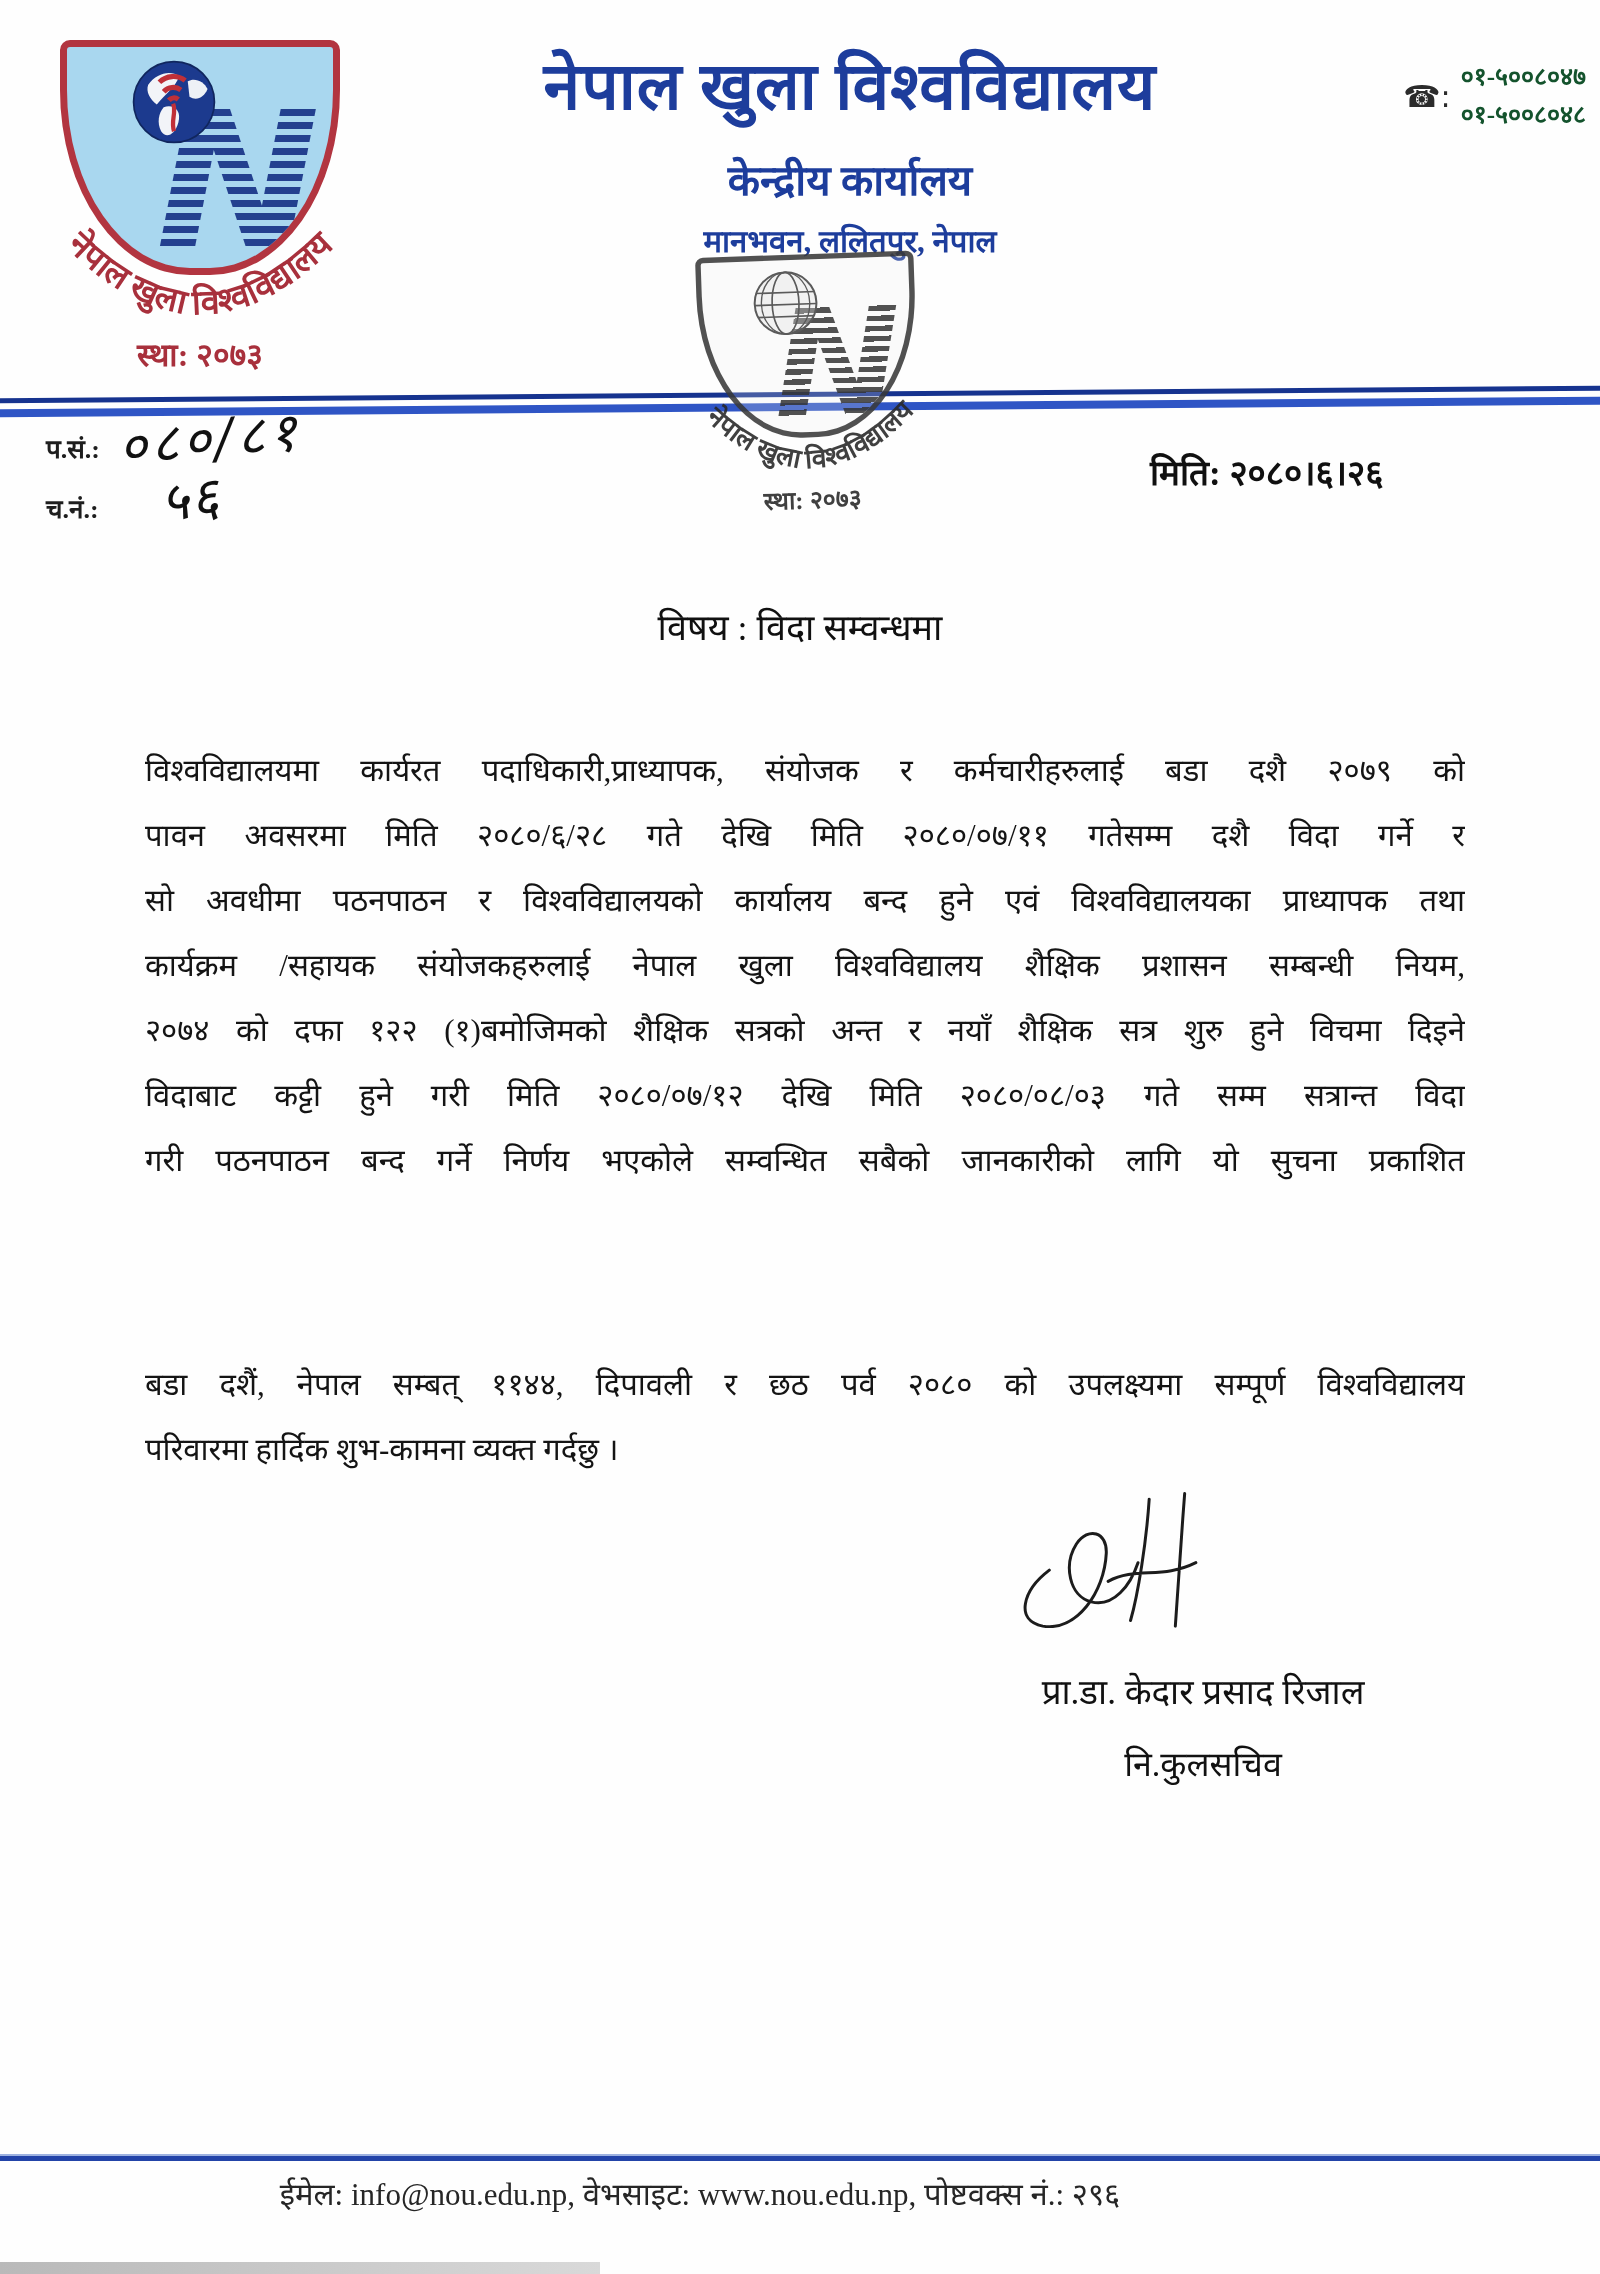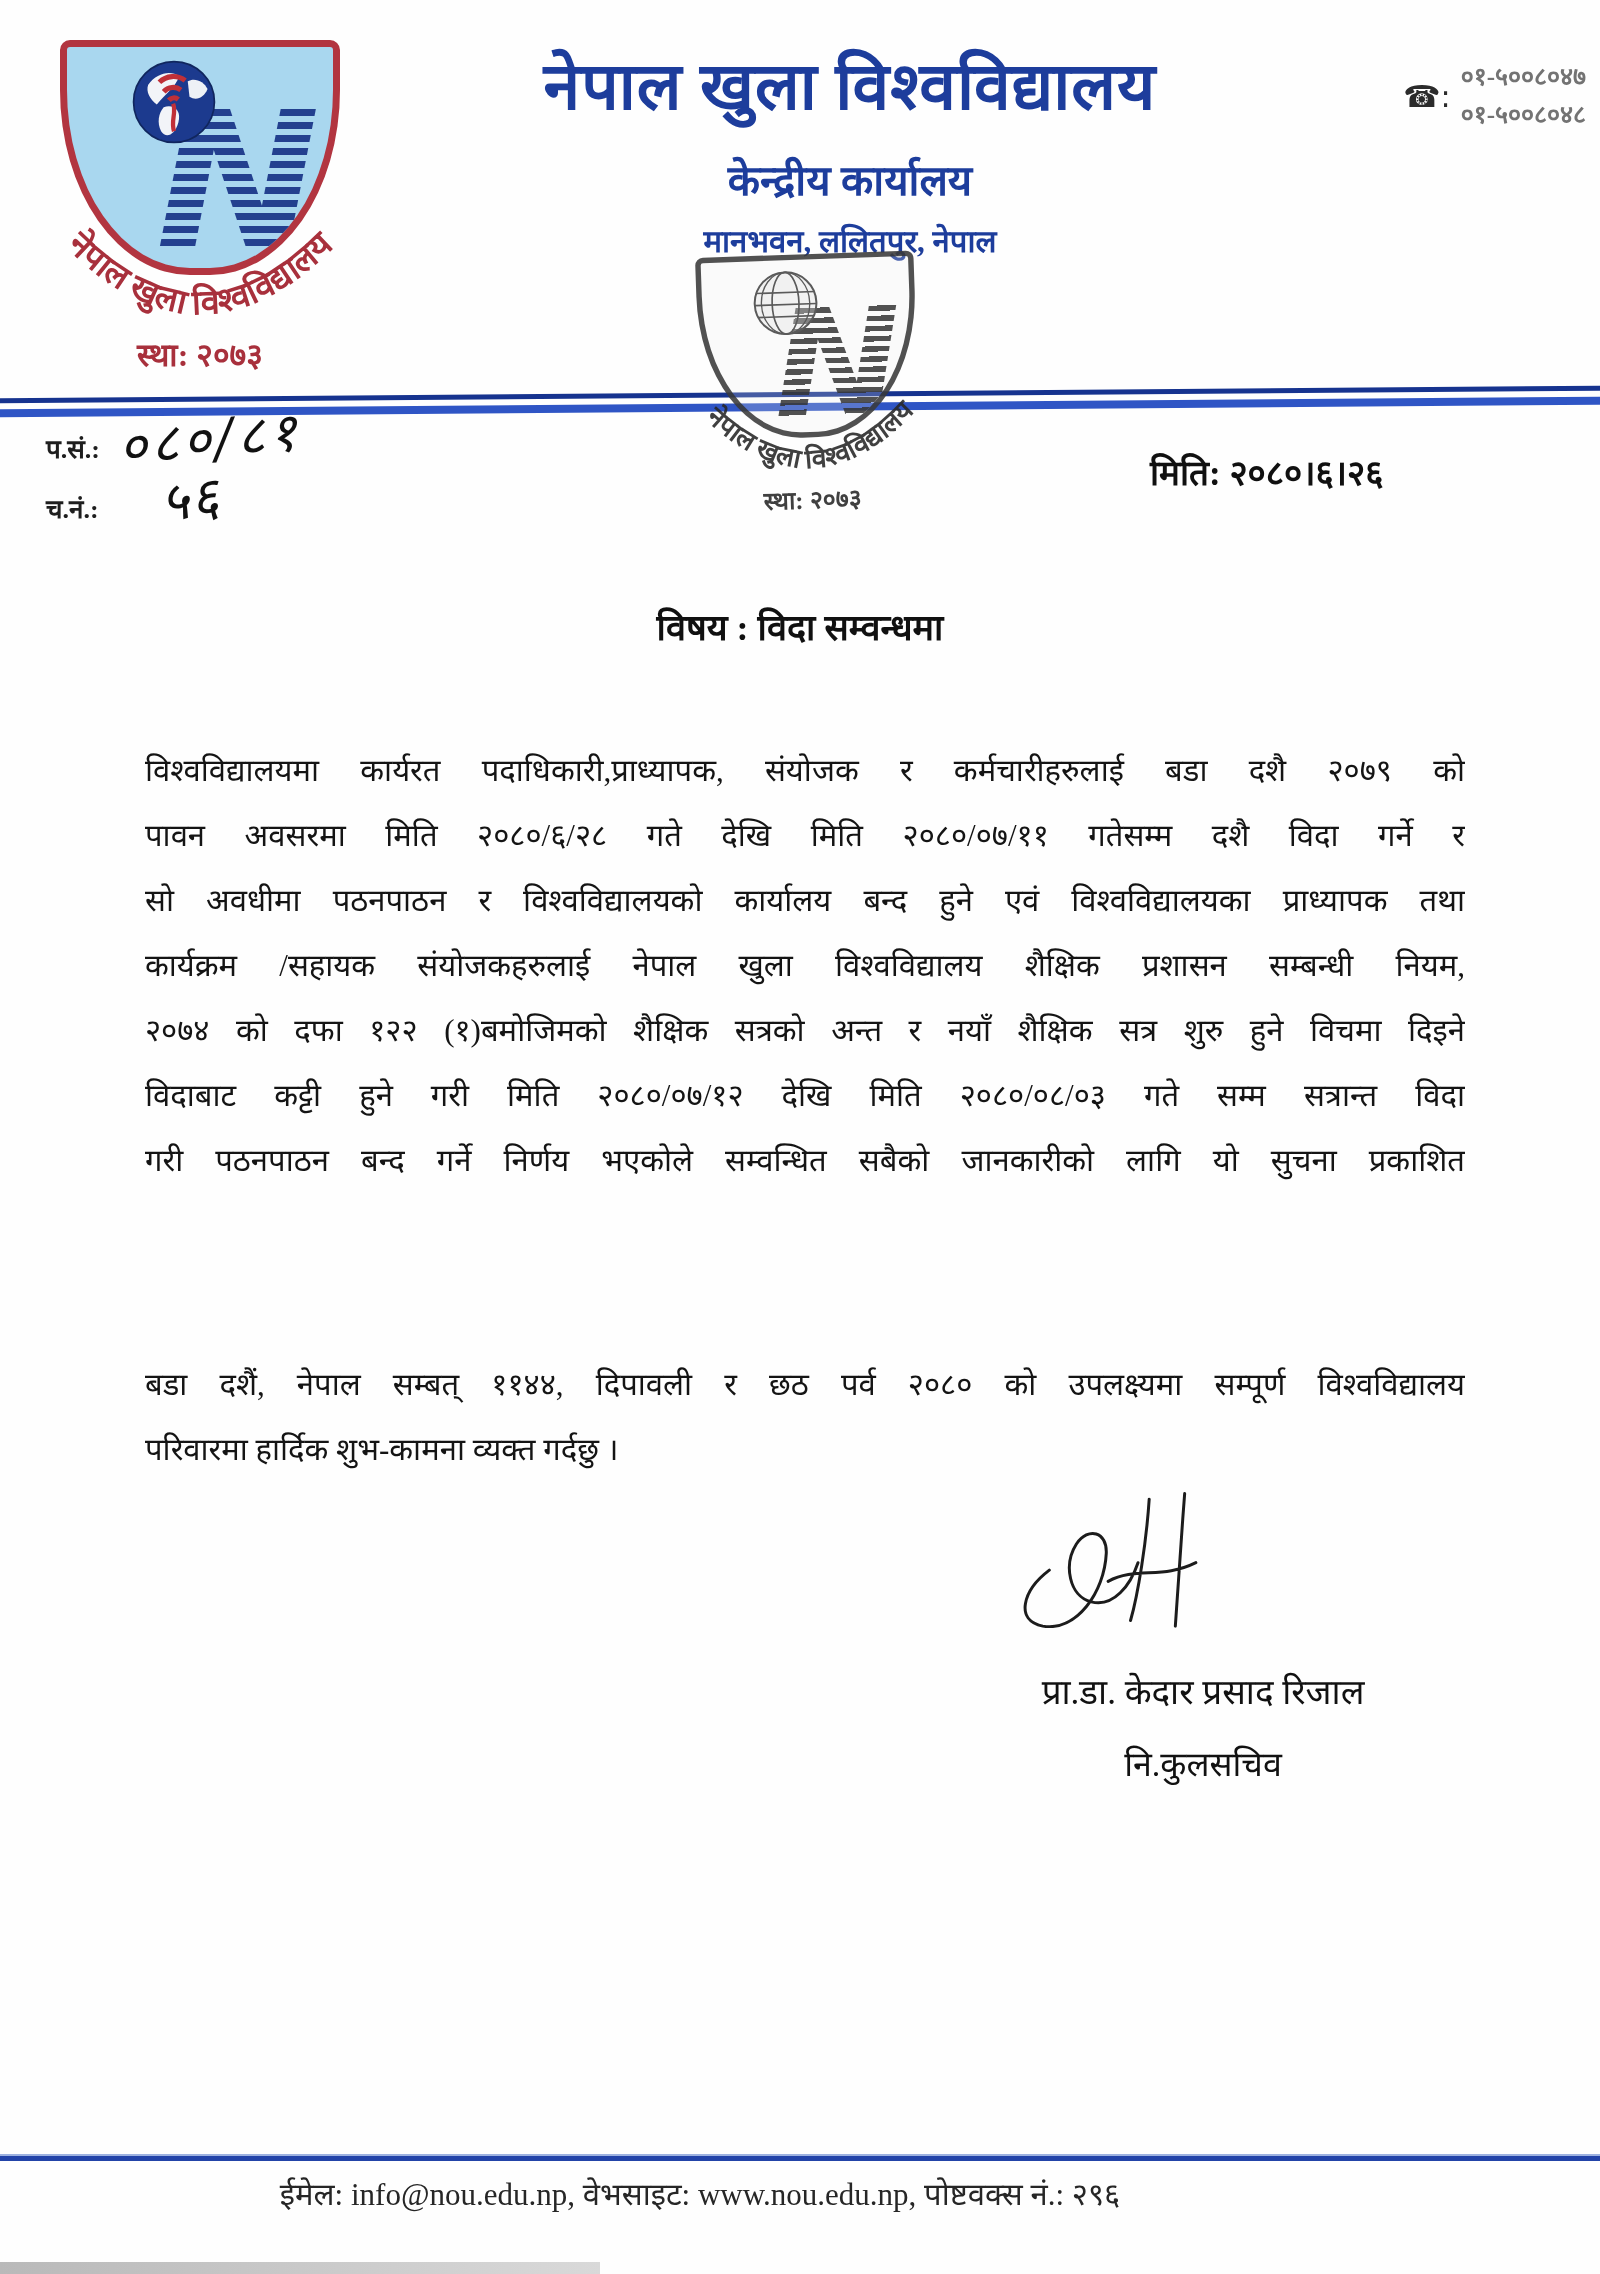--- a/index.html
+++ b/index.html
@@ -46,40 +46,40 @@
 
   
   .head-center { position:absolute; left:350px; top:38px; width:1000px; text-align:center; color:#1d3d9c; z-index:2; }
   .uni-name  { font-size:66px; font-weight:bold; letter-spacing:1px; }
   .office    { font-size:42px; font-weight:bold; margin-top:22px; }
   .addr      { font-size:31px; font-weight:bold; margin-top:12px; }
 
   
   .phones { position:absolute; right:14px; top:58px; display:flex; align-items:center; gap:10px; z-index:2; }
   .phone-icon { font-size:30px; color:#2b2b2b; font-family:"DejaVu Sans", sans-serif; }
-  .phone-list { font-size:25px; font-weight:bold; color:#737373; line-height:38px; }
+  .phone-list { font-size:25px; font-weight:bold; color:#14532d; line-height:38px; }
 
   
   .rule { position:absolute; left:-10px; top:392px; width:1620px; transform:rotate(-0.45deg); z-index:1; }
   .rule .r1 { height:5px; background:#16338f; }
   .rule .r2 { height:8px; background:#2f55c5; margin-top:6px; }
 
   
   .ref-label { position:absolute; left:46px; font-size:26px; font-weight:bold; color:#1e1e1e; z-index:4; }
   .ref-ps { top:430px; }
   .ref-ch { top:490px; }
   .hand { position:absolute; font-size:54px; color:#111; font-style:italic; z-index:4;
           font-family:"DejaVu Serif", serif; }
   .hand-ps { left:118px; top:400px; transform:rotate(-5deg); letter-spacing:4px; }
   .hand-ch { left:160px; top:460px; transform:rotate(-7deg); letter-spacing:2px; }
   .date-line { position:absolute; left:1150px; top:448px; font-size:35px; font-weight:bold; color:#101010; z-index:4; }
 
   
   .subject { position:absolute; left:0; top:602px; width:1600px; text-align:center;
-             font-size:36px; font-weight:bold; color:#101010; }
+             font-size:36px; font-weight:normal; color:#101010; }
 
   
   .para { position:absolute; left:145px; right:135px; }
   .para-1 { top:748px; }
   .para-2 { top:1362px; }
   .bline { height:65px; font-size:31px; color:#141414; text-align:justify; text-align-last:justify; overflow:hidden; }
   .bline.last { text-align-last:left; }
 
   
   .sig-svg { position:absolute; left:990px; top:1488px; width:240px; height:140px; z-index:2; }

